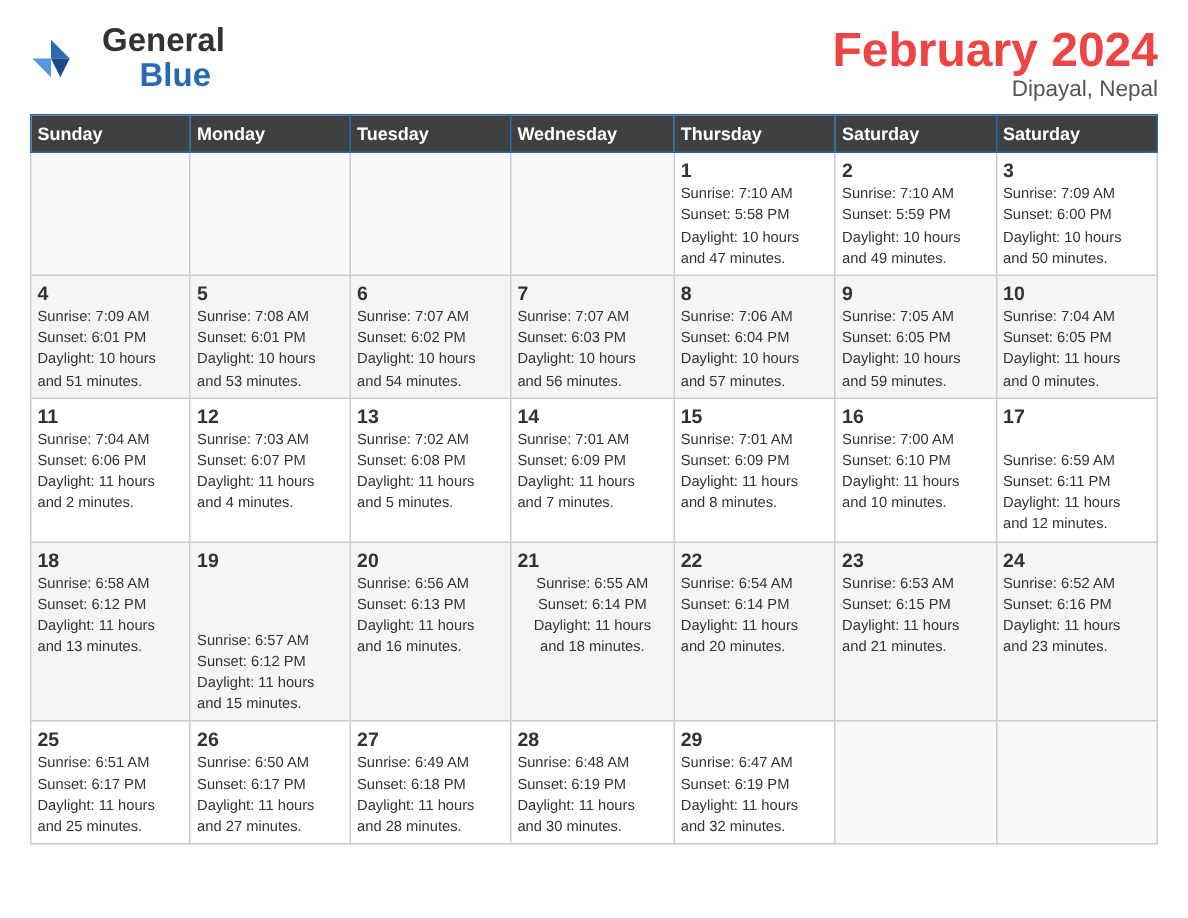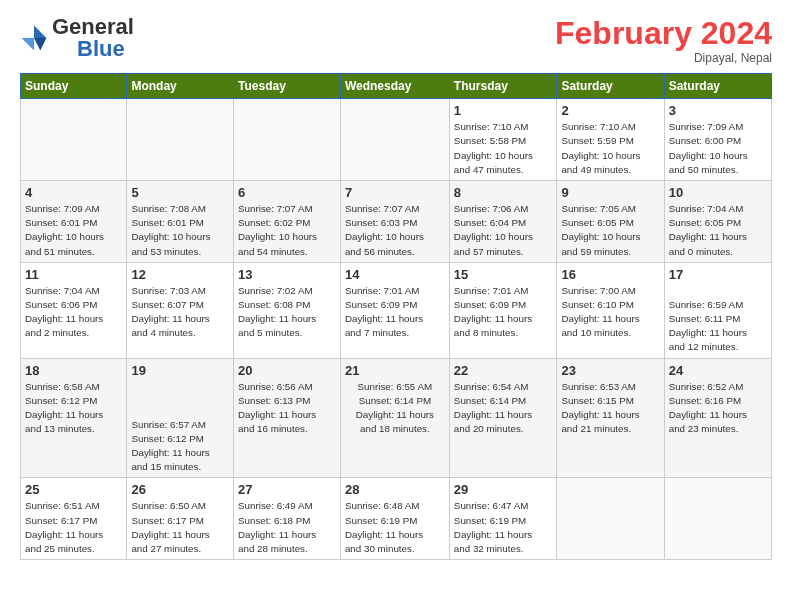--- a/index.html
+++ b/index.html
@@ -17,21 +17,21 @@
     }
     .header {
       display: flex;
       justify-content: space-between;
       align-items: flex-start;
       margin-bottom: 8px;
     }
     .logo {
       display: flex;
       align-items: center;
-      gap: 4px;
+      gap: 20px;
     }
     .logo-text {
       font-size: 22px;
       font-weight: bold;
       line-height: 1;
     }
     .logo-general { color: #333; }
     .logo-blue { color: #2a6ab5; margin-left: 25px; }
     .logo-icon {
       width: 28px;
@@ -40,30 +40,30 @@
     .title-block {
       text-align: right;
     }
     .month-title {
       font-size: 32px;
       font-weight: bold;
       color: #ef4444;
       line-height: 1.1;
     }
     .location {
-      font-size: 12px;
+      font-size: 15px;
       color: #555;
     }
     .calendar {
       width: 100%;
       border-collapse: collapse;
       font-size: 10.5px;
     }
     .calendar th {
-      background: #4d7c0f;
+      background: #404040;
       color: #fff;
       padding: 5px 4px;
       text-align: left;
       font-size: 12px;
       font-weight: bold;
       border: 1px solid #2a6ab5;
     }
     .calendar td {
       border: 1px solid #ccc;
       vertical-align: top;

